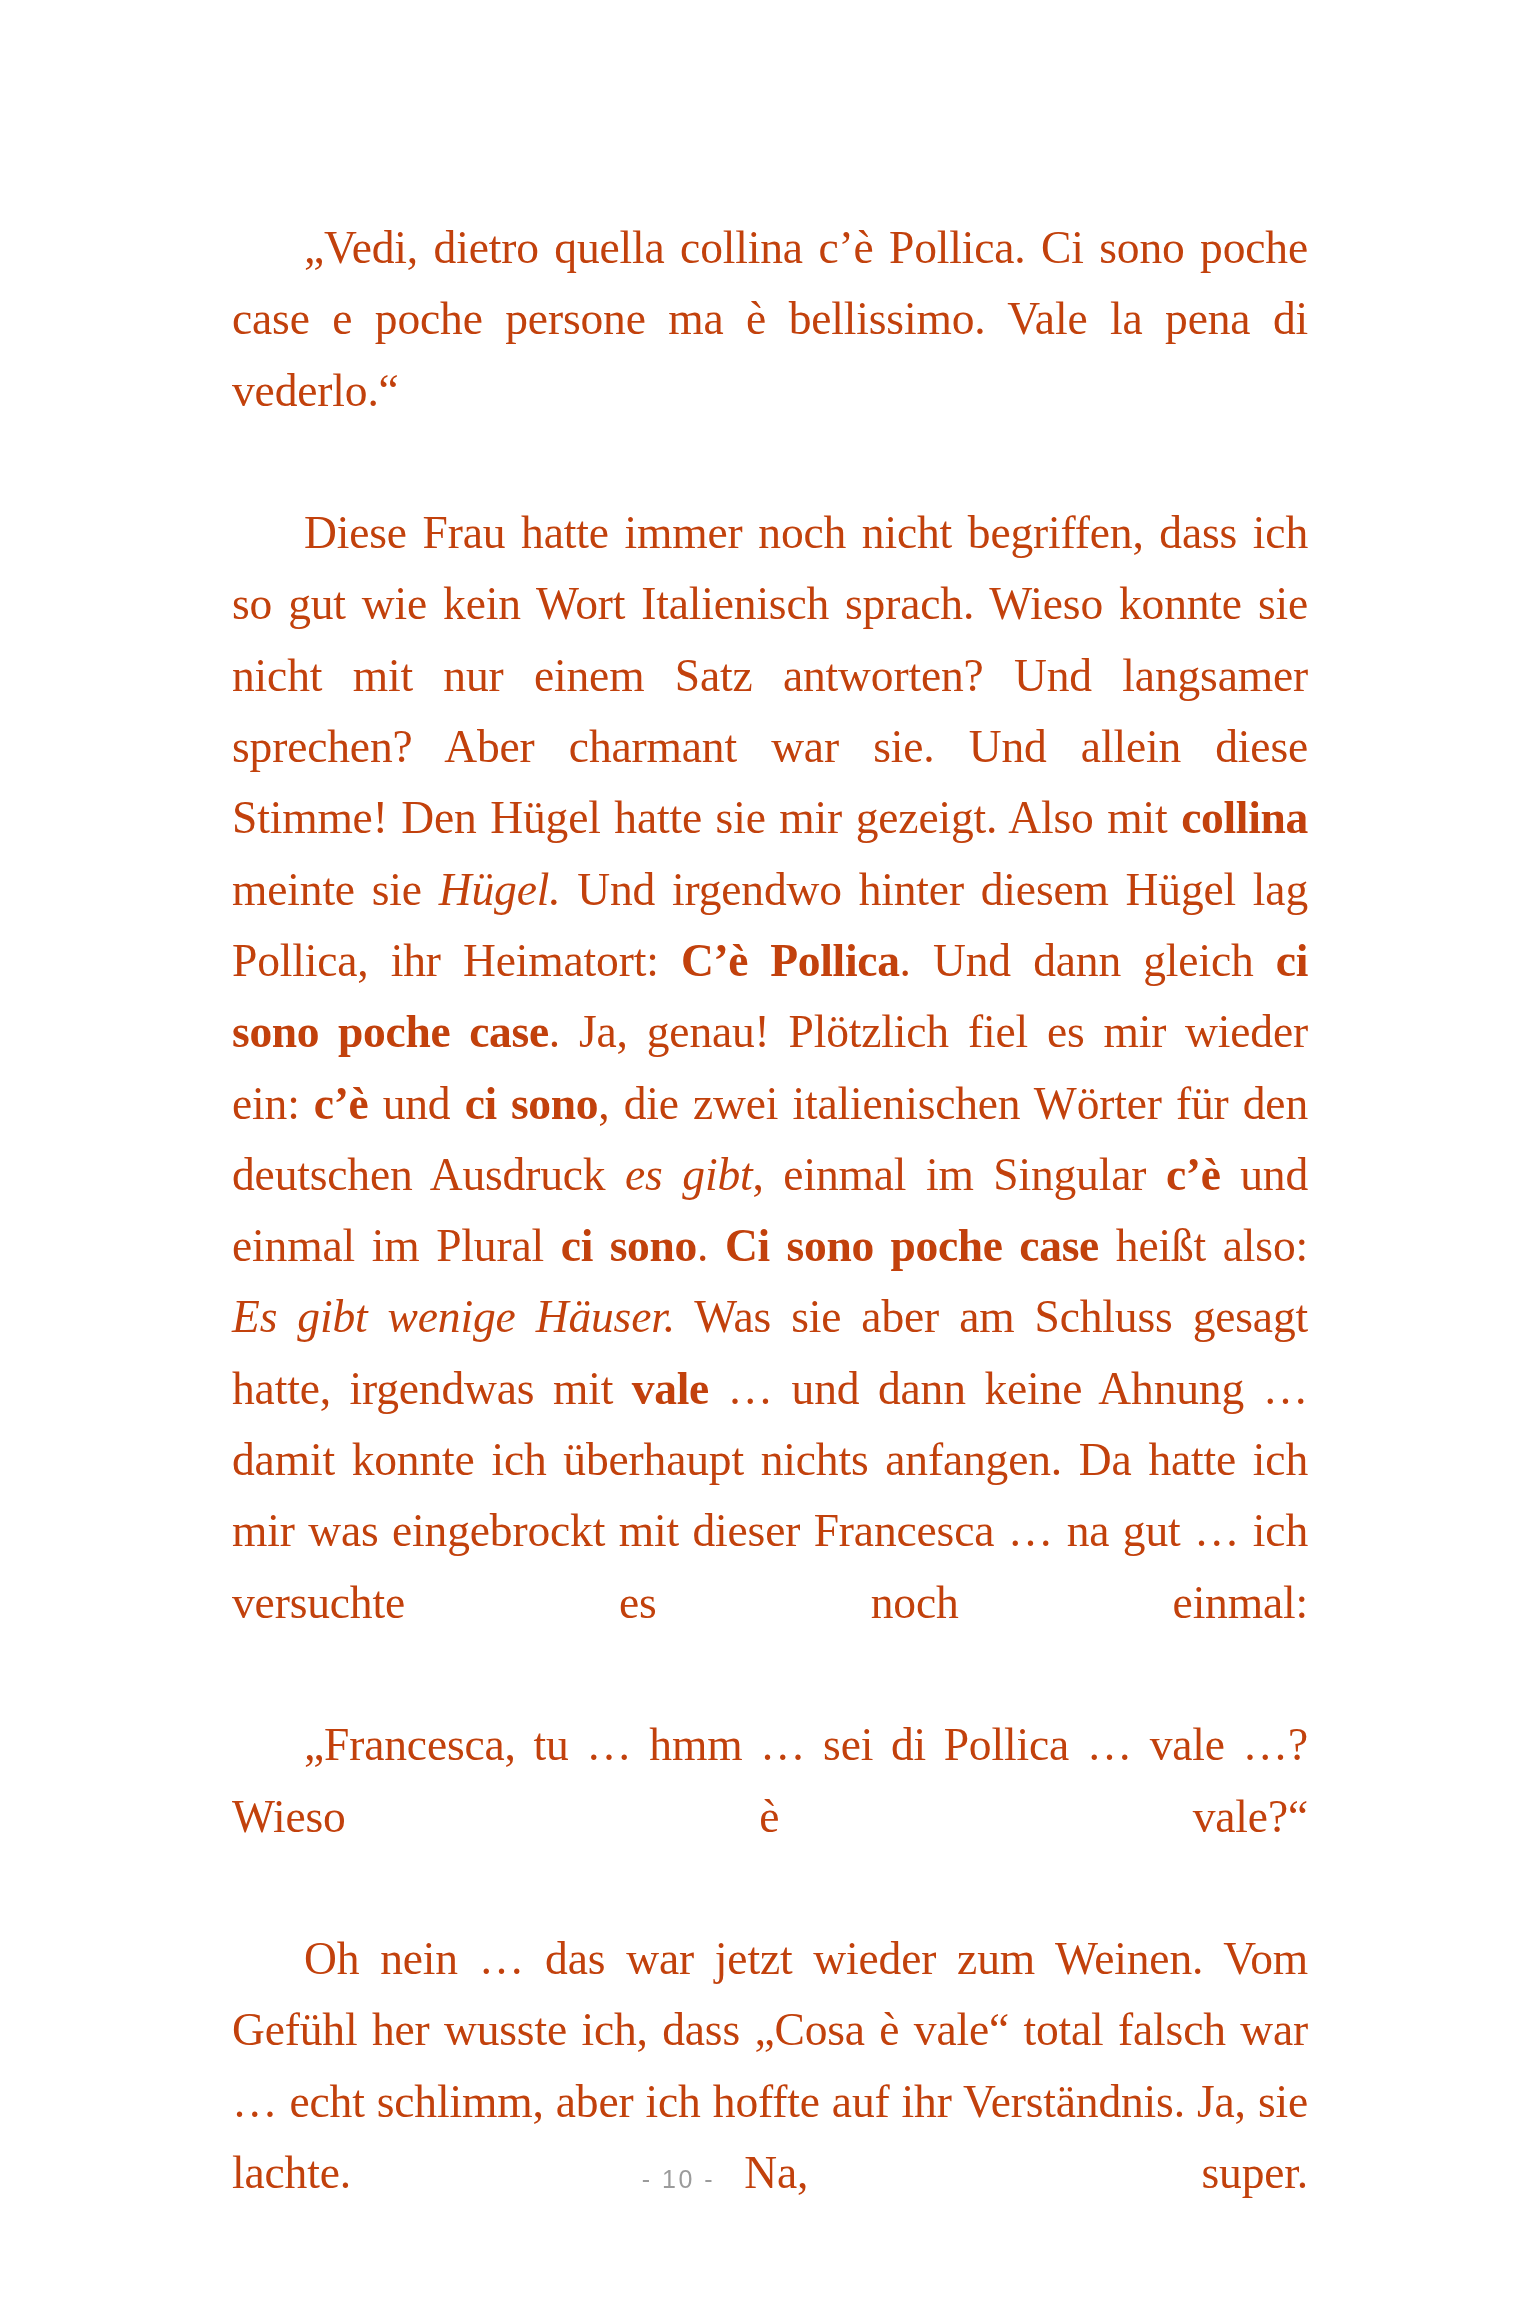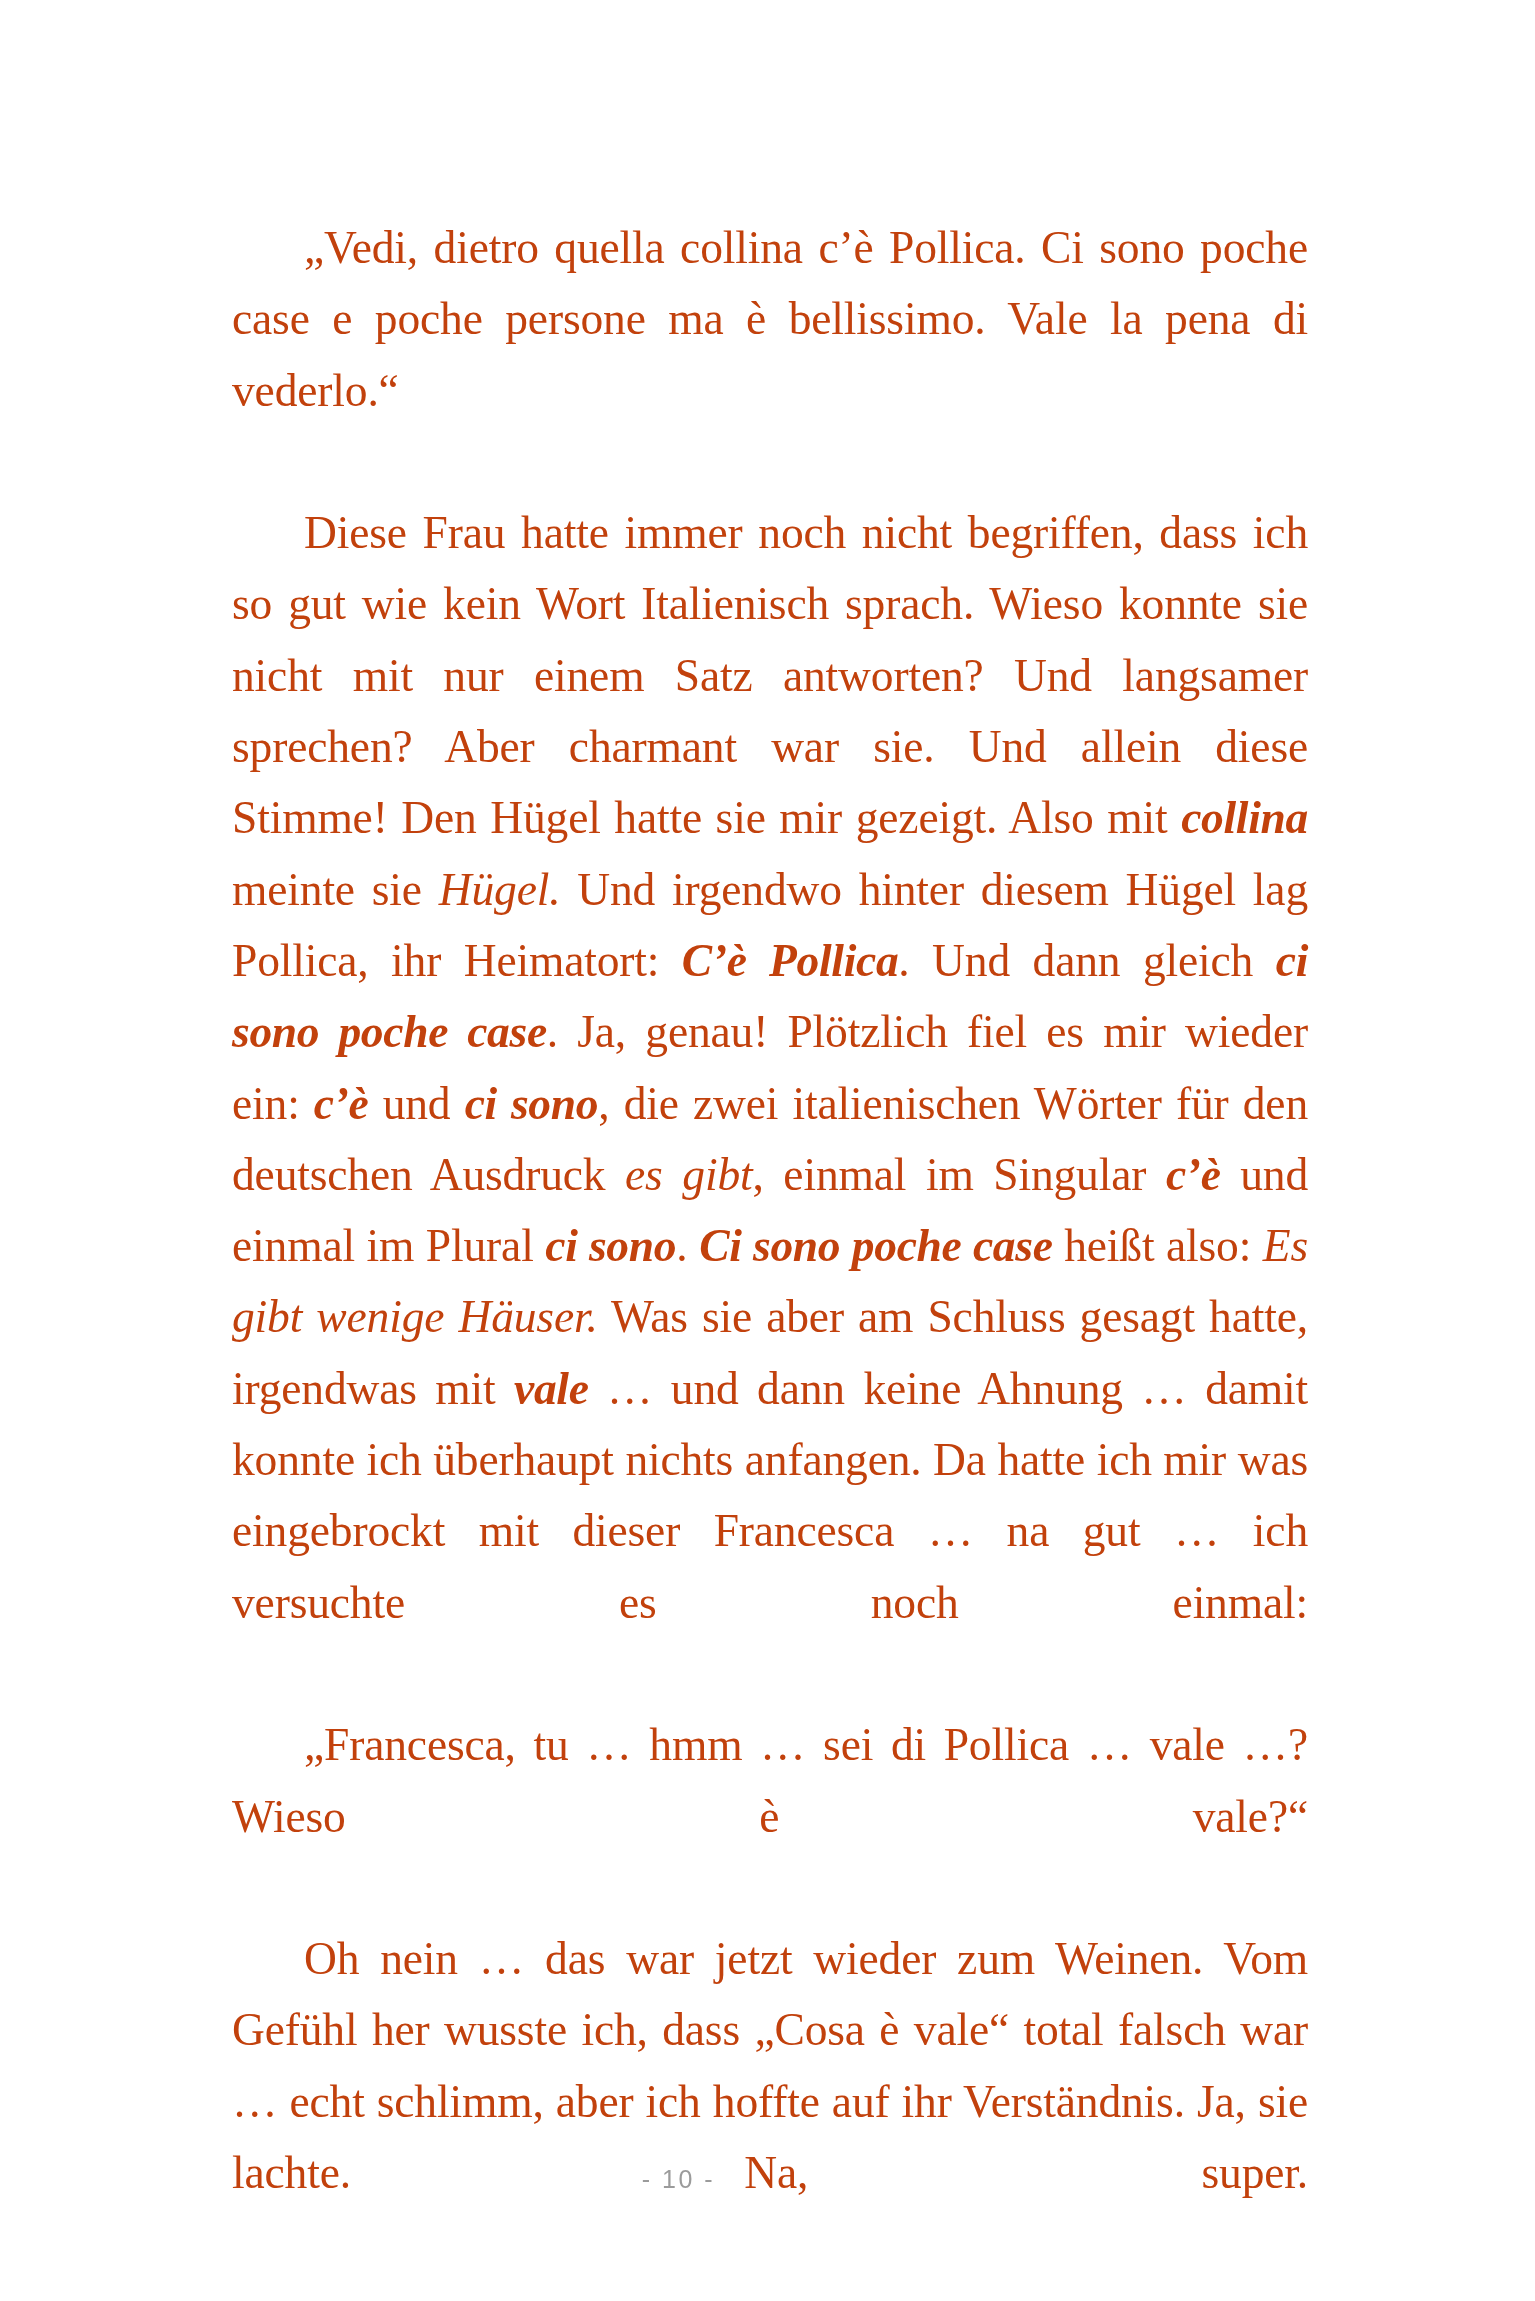--- a/index.html
+++ b/index.html
@@ -52,21 +52,20 @@
   
   .para::after {
     content: "";
     display: inline-block;
     width: 100%;
   }
 
   b, .b {
     font-weight: 700;
     letter-spacing: -0.3px;
-    font-style: italic;
   }
 
   i, .i {
     font-style: italic;
     font-family: Liberation Serif, serif;
   }
 
   .folio {
     position: absolute;
     left: 0;

